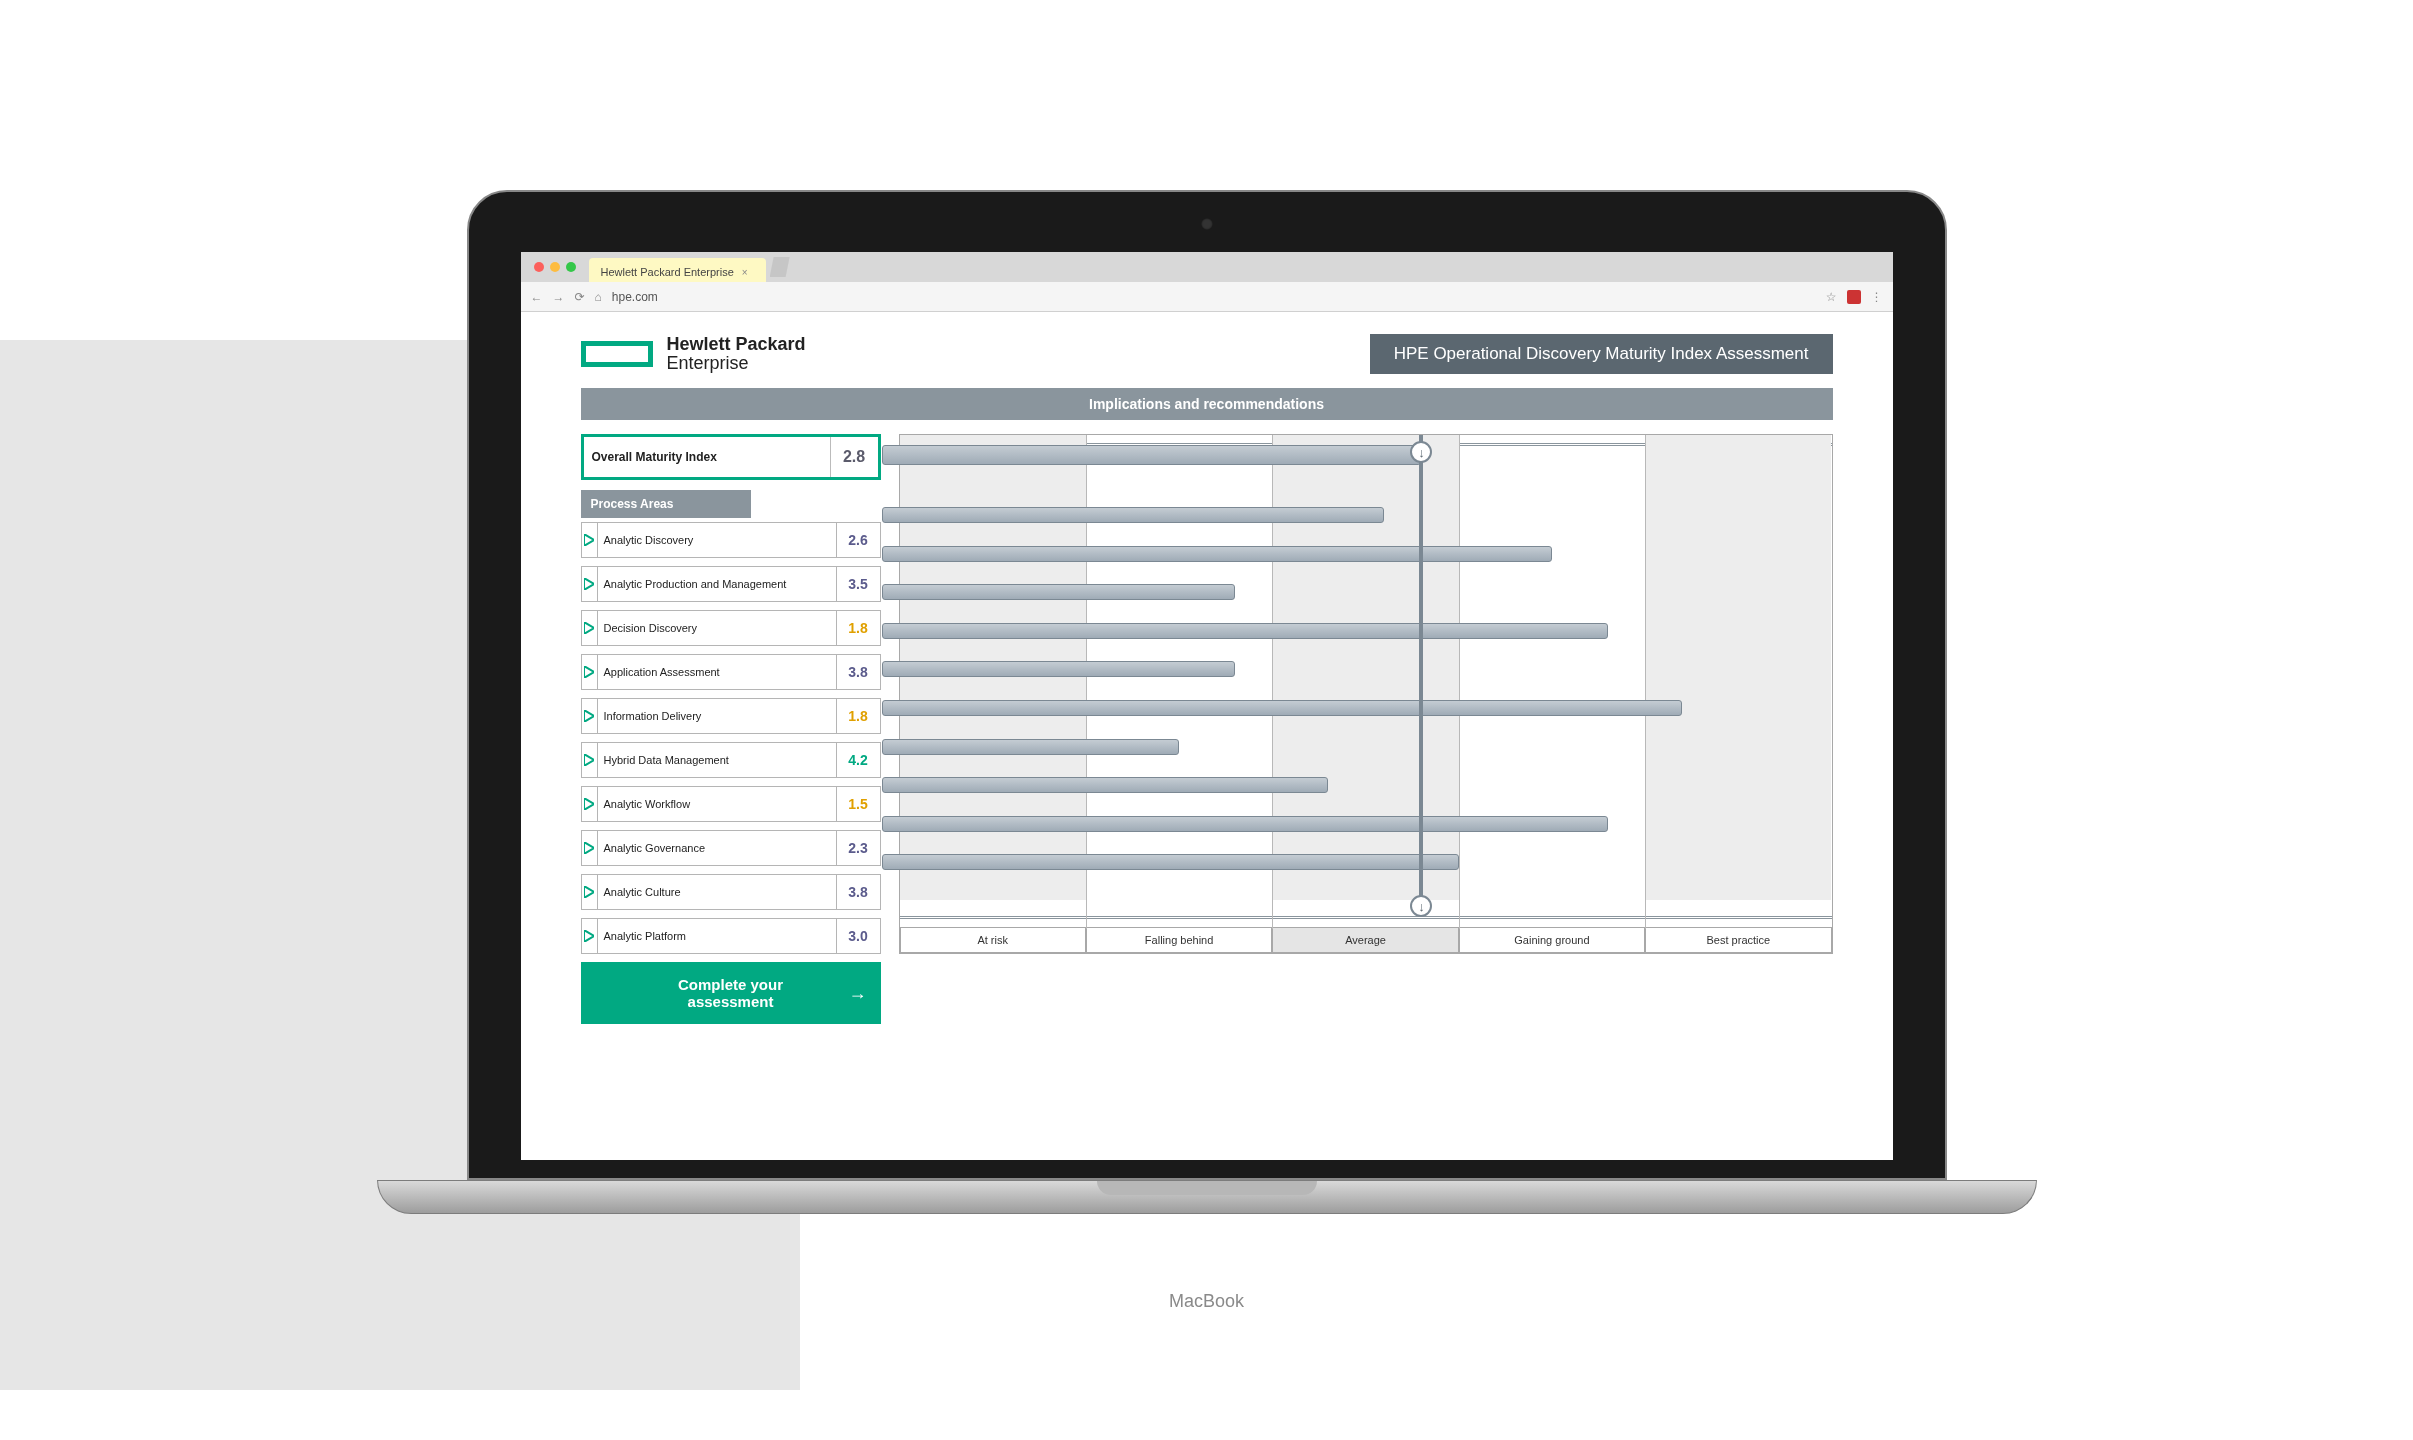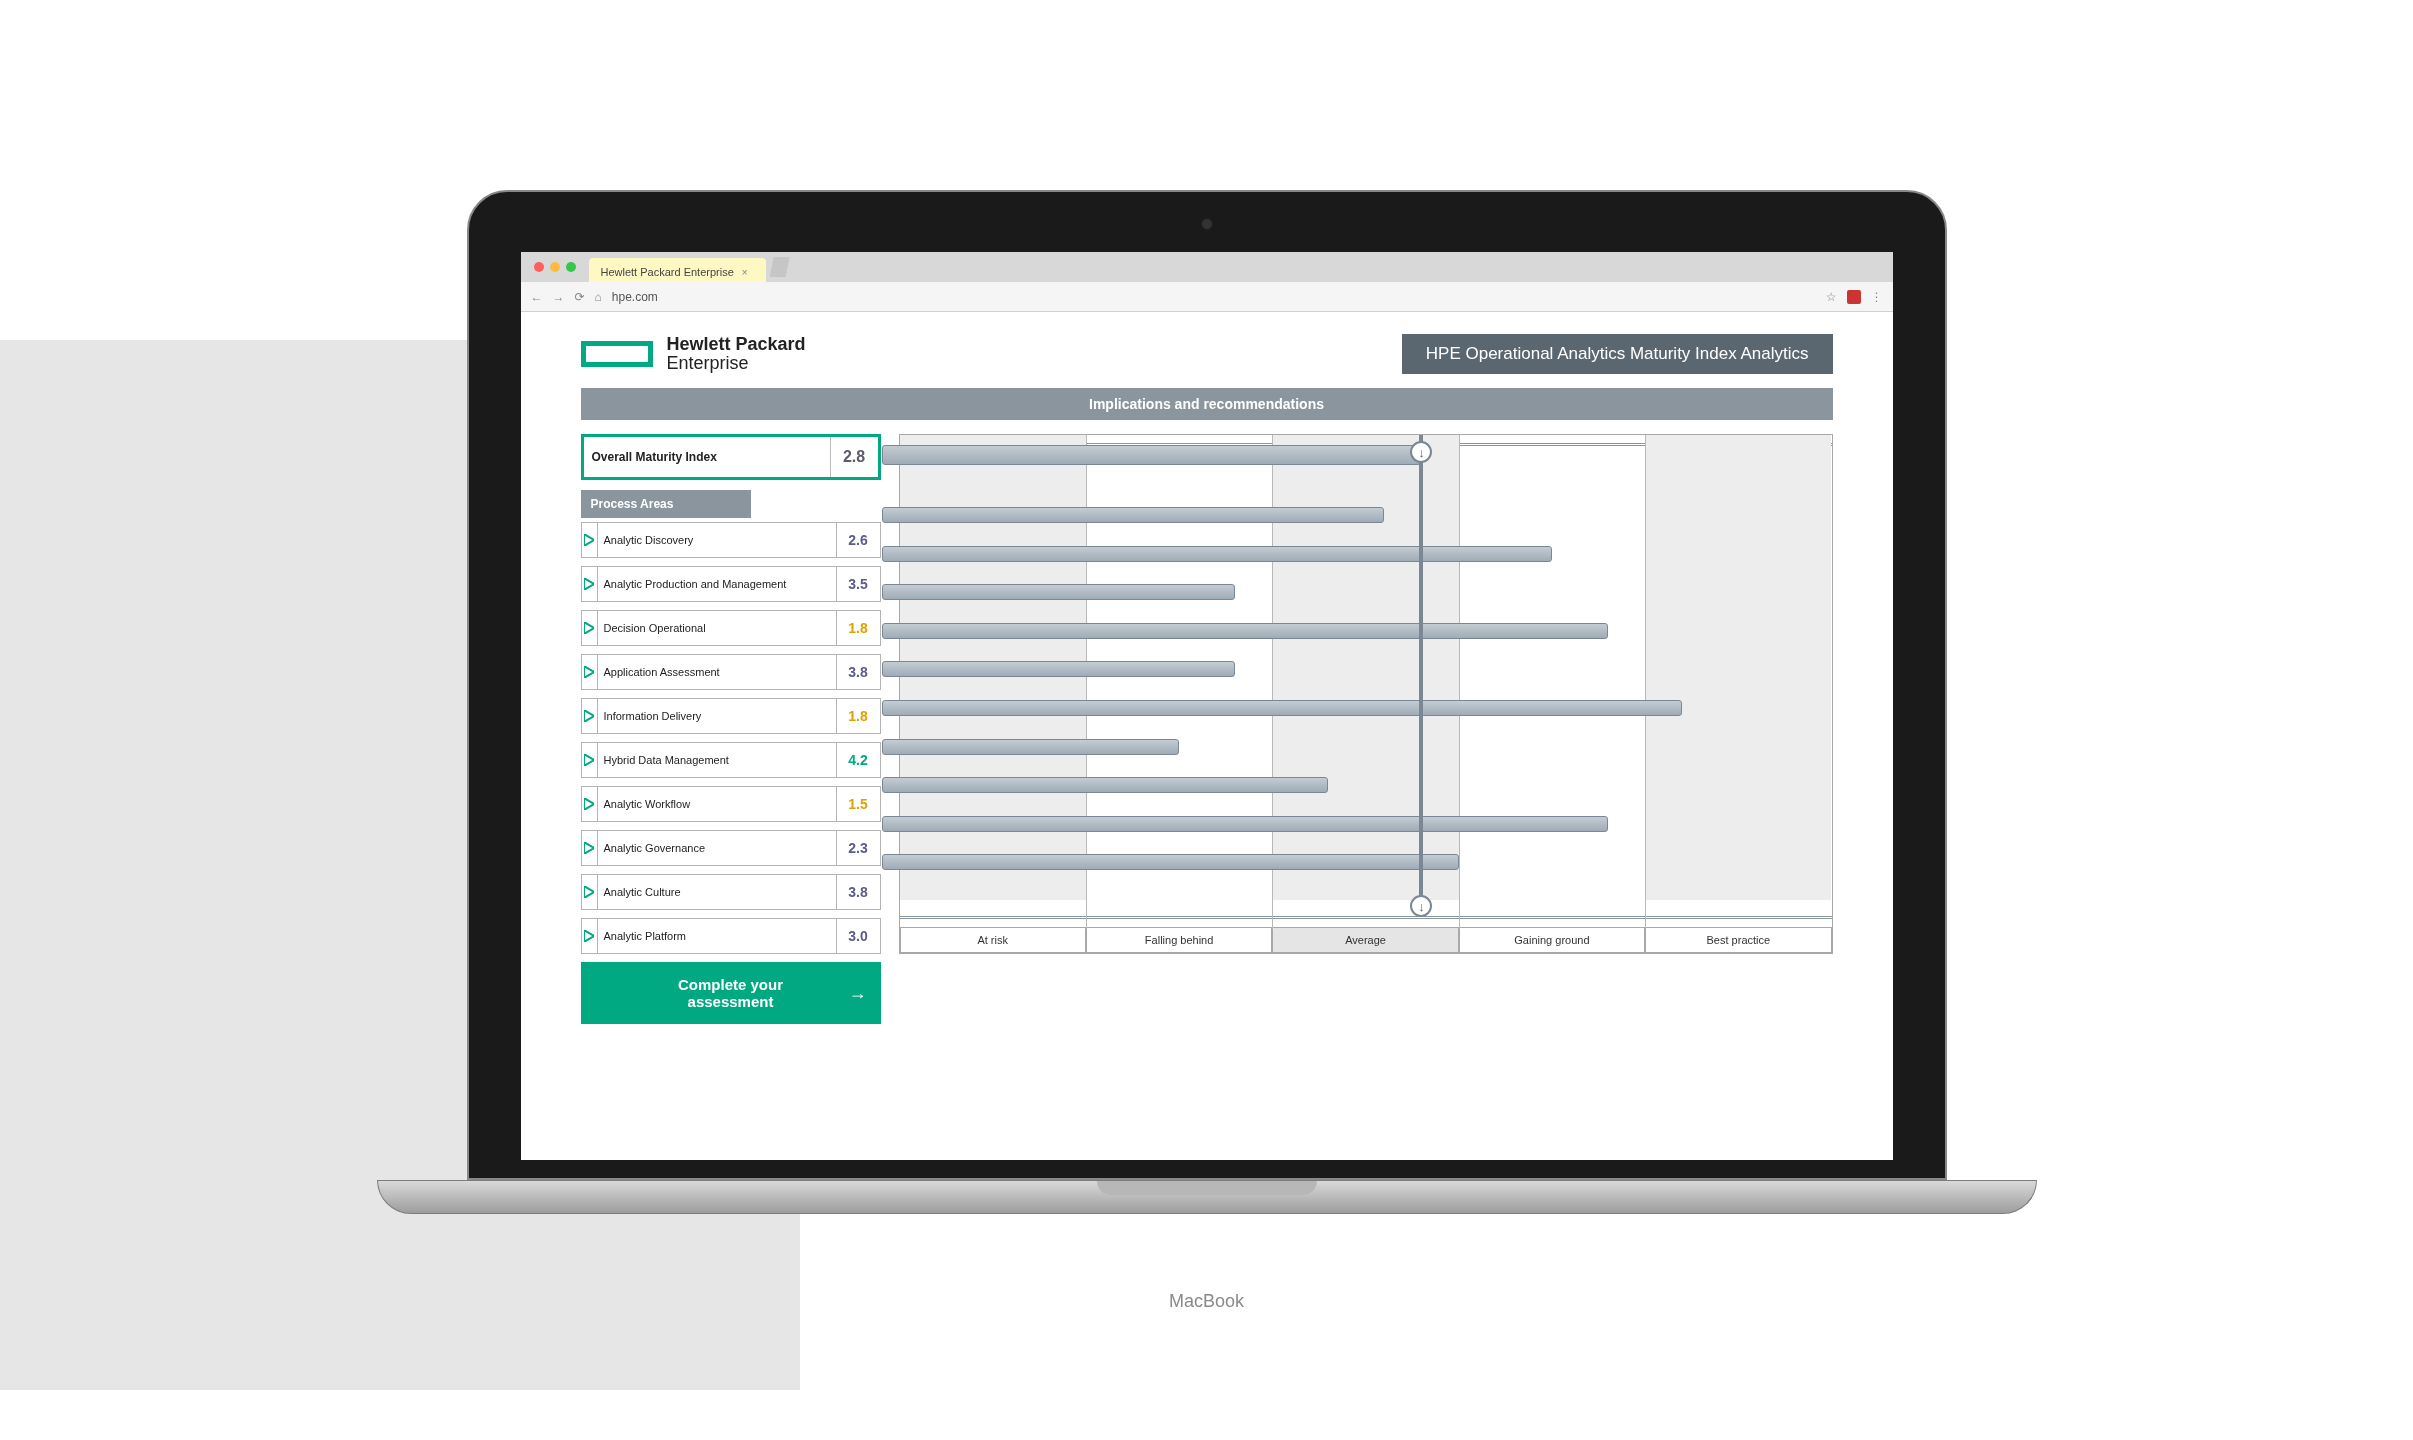--- a/index.html
+++ b/index.html
@@ -270,21 +270,21 @@
 
       <div class="page">
         <div class="page-head">
           <div class="logo-wrap">
             <div class="hpe-rect"></div>
             <div class="logo-text">
               <div class="l1">Hewlett Packard</div>
               <div class="l2">Enterprise</div>
             </div>
           </div>
-          <div class="title-bar">HPE Operational Analytics Maturity Index Analytics</div>
+          <div class="title-bar">HPE Operational Discovery Maturity Index Assessment</div>
         </div>
 
         <div class="section-bar">Implications and recommendations</div>
 
         <div class="content-grid">
 
           <div class="left-col">
             <div class="overall-box">
               <span class="lbl">Overall Maturity Index</span>
               <span class="val">2.8</span>
@@ -308,21 +308,21 @@
                   </span>
                   <span class="lbl">Analytic Production and Management</span>
                   <span class="val v-purple">3.5</span>
                 </div>
                 <div class="row-item">
                   <span class="tri">
                     <svg width="10" height="12">
                       <polygon points="0,0 10,6 0,12" fill="none" stroke="#01a982" stroke-width="2"></polygon>
                     </svg>
                   </span>
-                  <span class="lbl">Decision Operational</span>
+                  <span class="lbl">Decision Discovery</span>
                   <span class="val v-yellow">1.8</span>
                 </div>
                 <div class="row-item">
                   <span class="tri">
                     <svg width="10" height="12">
                       <polygon points="0,0 10,6 0,12" fill="none" stroke="#01a982" stroke-width="2"></polygon>
                     </svg>
                   </span>
                   <span class="lbl">Application Assessment</span>
                   <span class="val v-purple">3.8</span>

